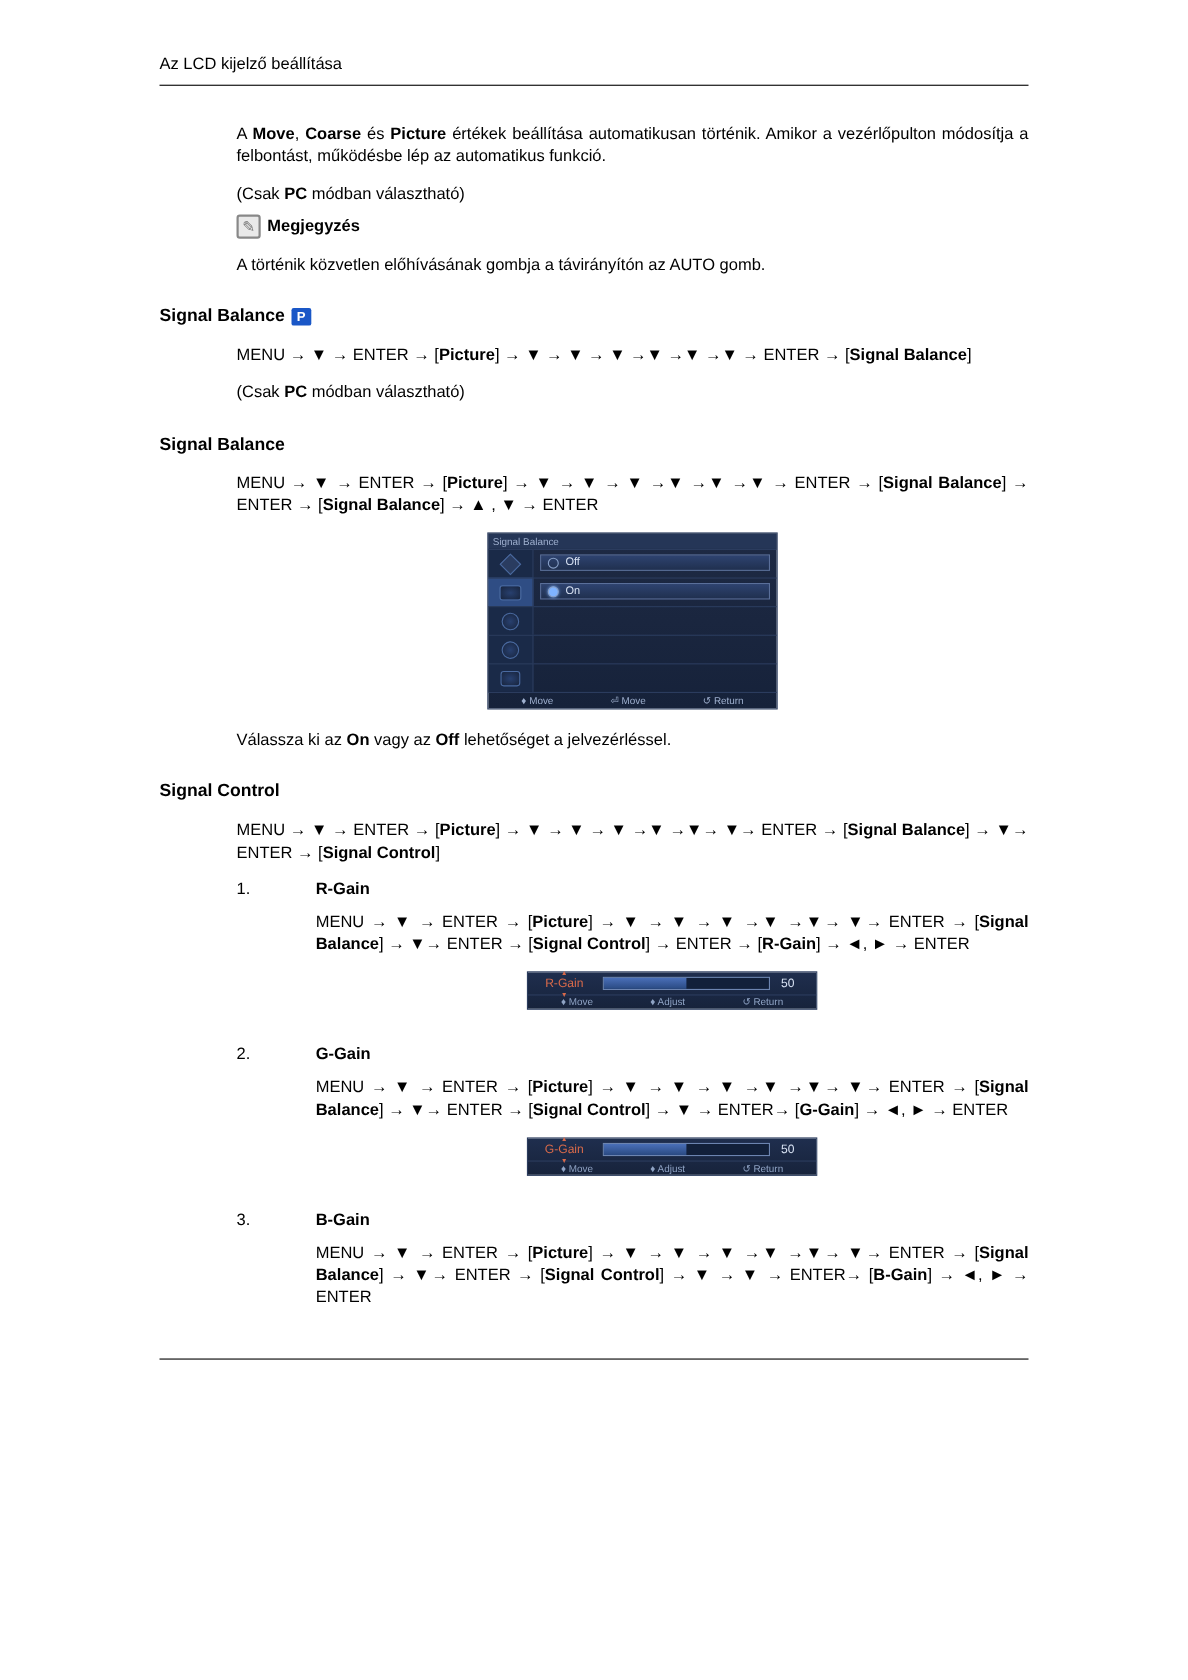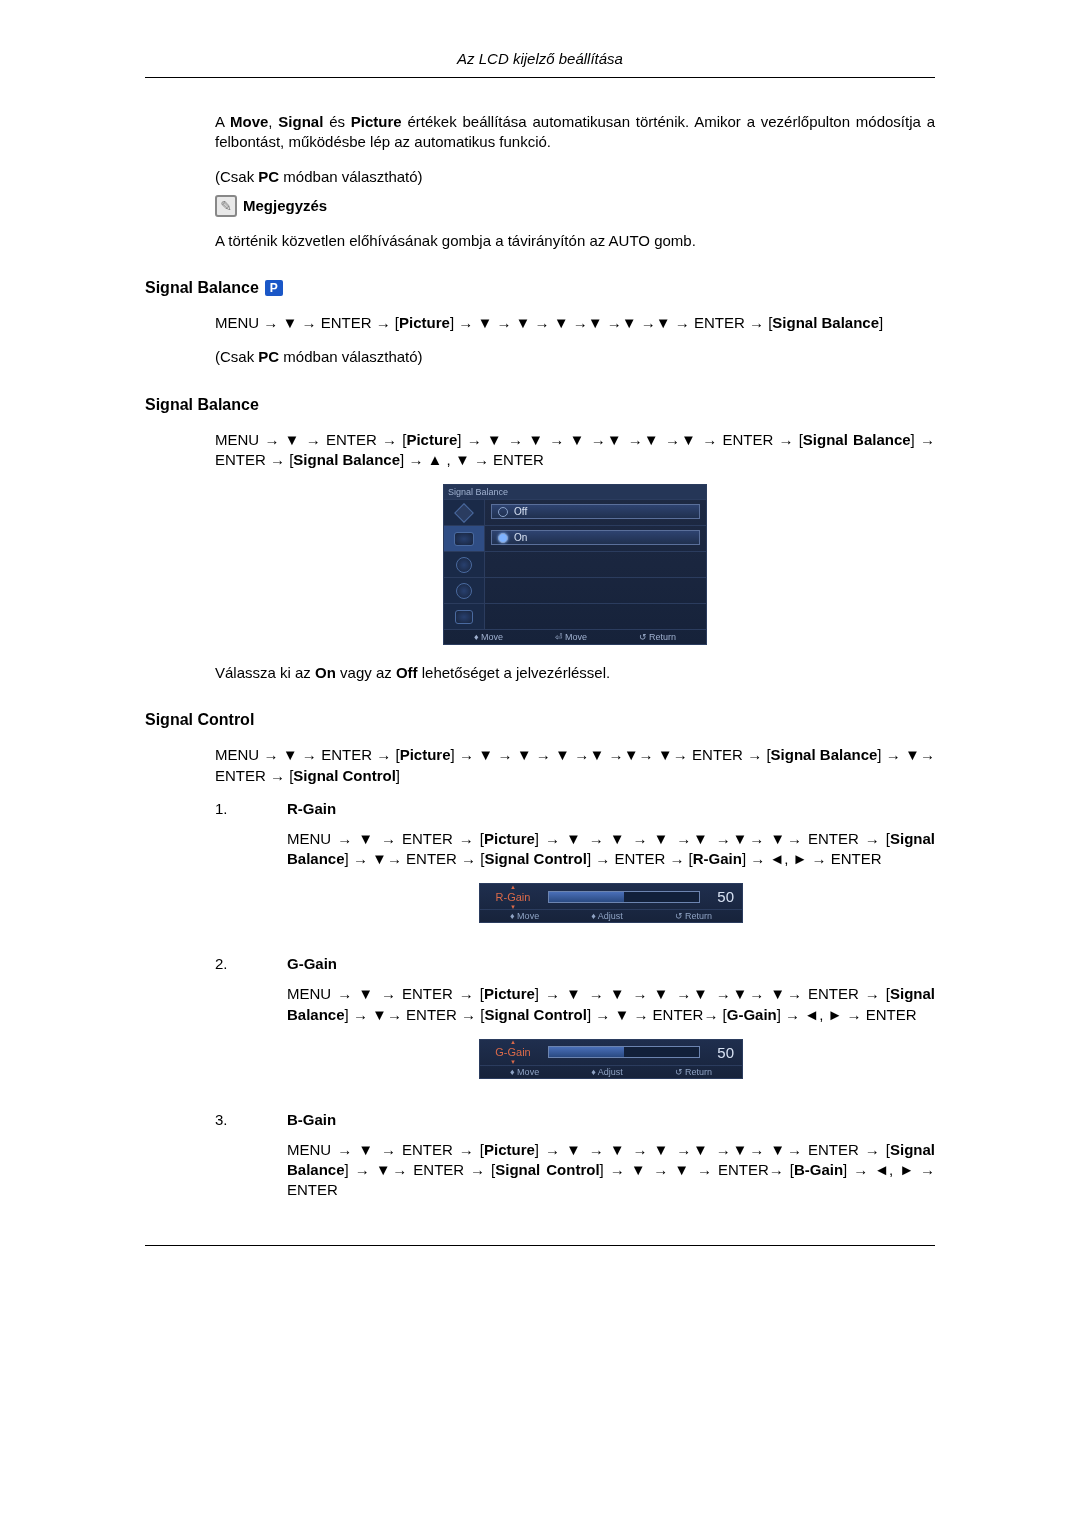--- a/index.html
+++ b/index.html
@@ -8,24 +8,23 @@
     font-size: 15px;
     color: #000;
     background: #fff;
   }
   .page {
     width: 790px;
     margin: 0 auto;
     padding: 50px 0 60px;
   }
   .header {
-    text-align: center;
+    text-align: left;
     font-size: 15px;
     padding-bottom: 6px;
-    font-style: italic;
   }
   .hr {
     border: none;
     border-top: 1px solid #000;
     margin: 4px 0 34px;
   }
   .hr-bottom {
     border: none;
     border-top: 1px solid #000;
     margin: 30px 0 0;
@@ -166,38 +165,38 @@
   .slider-track {
     flex: 1; height: 10px;
     border: 1px solid #6c84b0;
     background: #12203a;
     position: relative;
   }
   .slider-fill {
     position: absolute; top: 0; bottom: 0; left: 0;
     background: linear-gradient(#4a6fb8, #2a4a82);
   }
-  .slider-val { width: 24px; text-align: right; color: #d8e2f3; font-size: 15px; }
+  .slider-val { width: 24px; color: #d8e2f3; font-size: 11px; }
   .slider-footer {
     display: flex; justify-content: space-around;
     font-size: 9px; color: #8fa3c4;
     padding: 1px 4px;
     border-top: 1px solid #2b3c5e;
   }
 </style>
 </head>
 <body>
 
 <div class="page">
   <div class="header">Az LCD kijelző beállítása</div>
   <hr class="hr">
 
   <div class="indent1">
     <div class="p">
-      A <span class="bold">Move</span>, <span class="bold">Signal</span> és <span class="bold">Picture</span> <span>értékek beállítása automatikusan történik. Amikor a vezérlőpulton módosítja a felbontást, működésbe lép az automatikus funkció.</span>
+      A <span class="bold">Move</span>, <span class="bold">Coarse</span> és <span class="bold">Picture</span> <span>értékek beállítása automatikusan történik. Amikor a vezérlőpulton módosítja a felbontást, működésbe lép az automatikus funkció.</span>
     </div>
     <div class="p-small-margin">(Csak <span class="bold">PC</span> módban választható)</div>
     <div class="note-row">
       <span class="note-icon">✎</span>
       <span class="bold">Megjegyzés</span>
     </div>
     <div class="p">A történik közvetlen előhívásának gombja a távirányítón az AUTO gomb.</div>
   </div>
 
   <div class="section-title">

